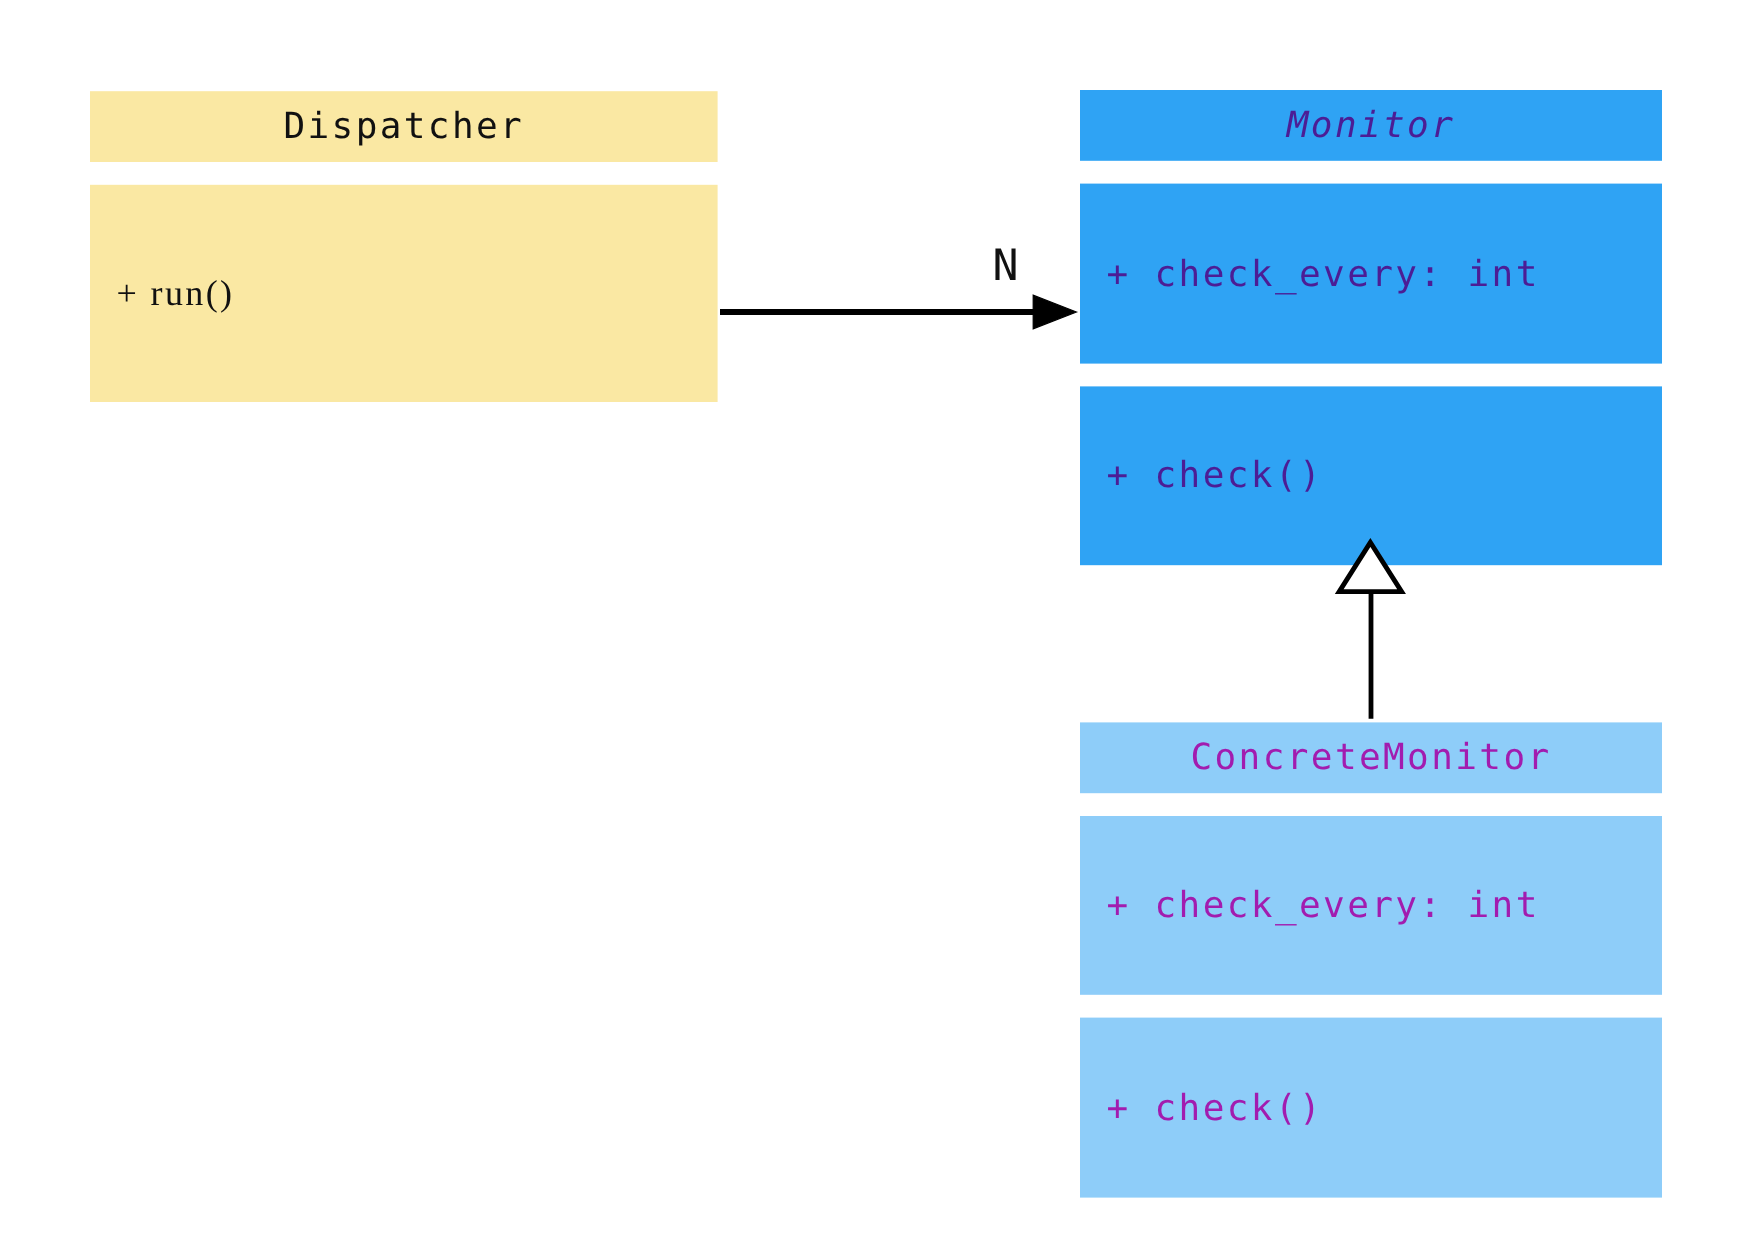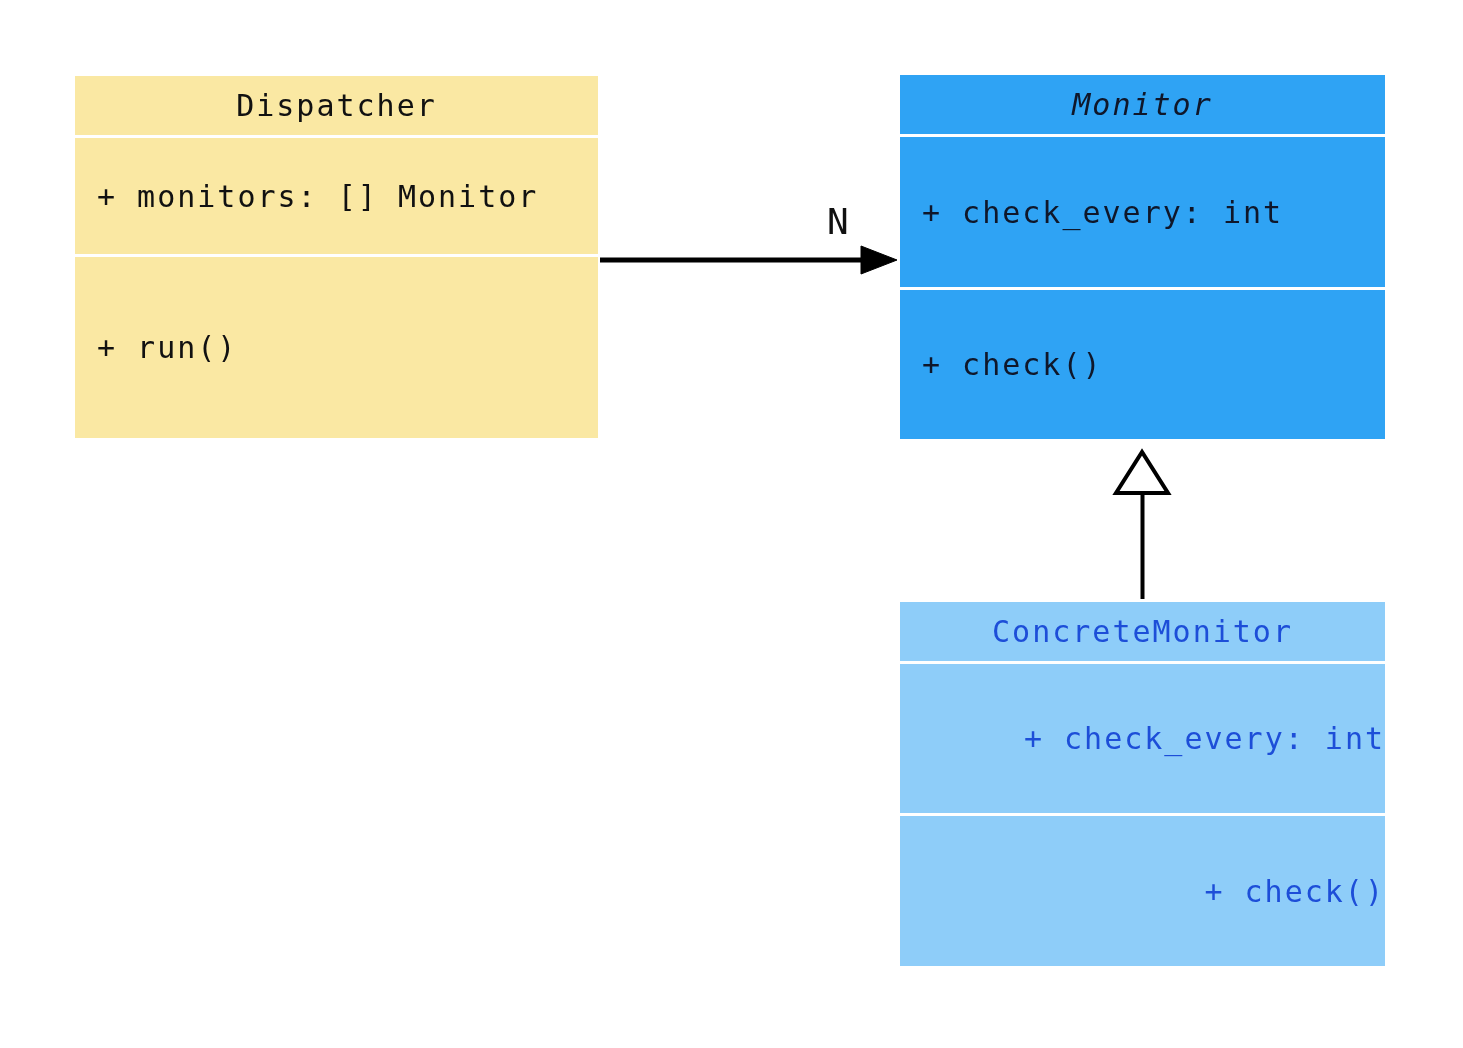--- a/index.html
+++ b/index.html
@@ -17,21 +17,21 @@
     position: absolute;
     top: 0;
     left: 0;
     width: 1463px;
     height: 1048px;
   }
   .uml-box {
     position: absolute;
     display: flex;
     flex-direction: column;
-    gap: 3px;
+    gap: 19px;
   }
   .sec {
     box-sizing: border-box;
     display: flex;
     flex-direction: column;
     justify-content: center;
     font-size: 30px;
     letter-spacing: 2px;
   }
   .sec.title {
@@ -80,39 +80,36 @@
     pointer-events: none;
   }
 </style>
 </head>
 <body>
 
 <div id="canvas">
 
   <div class="uml-box" id="box-dispatcher" style="color: rgb(17, 17, 17);">
     <div class="sec title" style="background: rgb(250, 232, 163);">Dispatcher</div>
-    <div class="sec compartment attrs" style="background: rgb(250, 232, 163);">
-      <div class="mline">+ monitors: [] Monitor</div>
-    </div>
-    <div class="sec compartment methods" style="background: rgb(250, 232, 163);">
+    <div class="sec compartment methods" style="background: rgb(250, 232, 163); font-family: Liberation Serif, serif;">
       <div class="mline">+ run()</div>
     </div>
   </div>
 
-  <div class="uml-box" id="box-monitor" style="color: #0f172a;">
+  <div class="uml-box" id="box-monitor" style="color: #4c1d95;">
     <div class="sec title" style="background: rgb(47, 163, 244);">Monitor</div>
     <div class="sec compartment attrs" style="background: rgb(47, 163, 244);">
       <div class="mline">+ check_every: int</div>
     </div>
     <div class="sec compartment methods" style="background: rgb(47, 163, 244);">
       <div class="mline">+ check()</div>
     </div>
   </div>
 
-  <div class="uml-box" id="box-concrete" style="color: #1d4ed8; text-align: right;">
+  <div class="uml-box" id="box-concrete" style="color: #a21caf;">
     <div class="sec title" style="background: rgb(142, 205, 249);">ConcreteMonitor</div>
     <div class="sec compartment attrs" style="background: rgb(142, 205, 249);">
       <div class="mline">+ check_every: int</div>
     </div>
     <div class="sec compartment methods" style="background: rgb(142, 205, 249);">
       <div class="mline">+ check()</div>
     </div>
   </div>
 
   <div id="edge-label-n">N</div>

